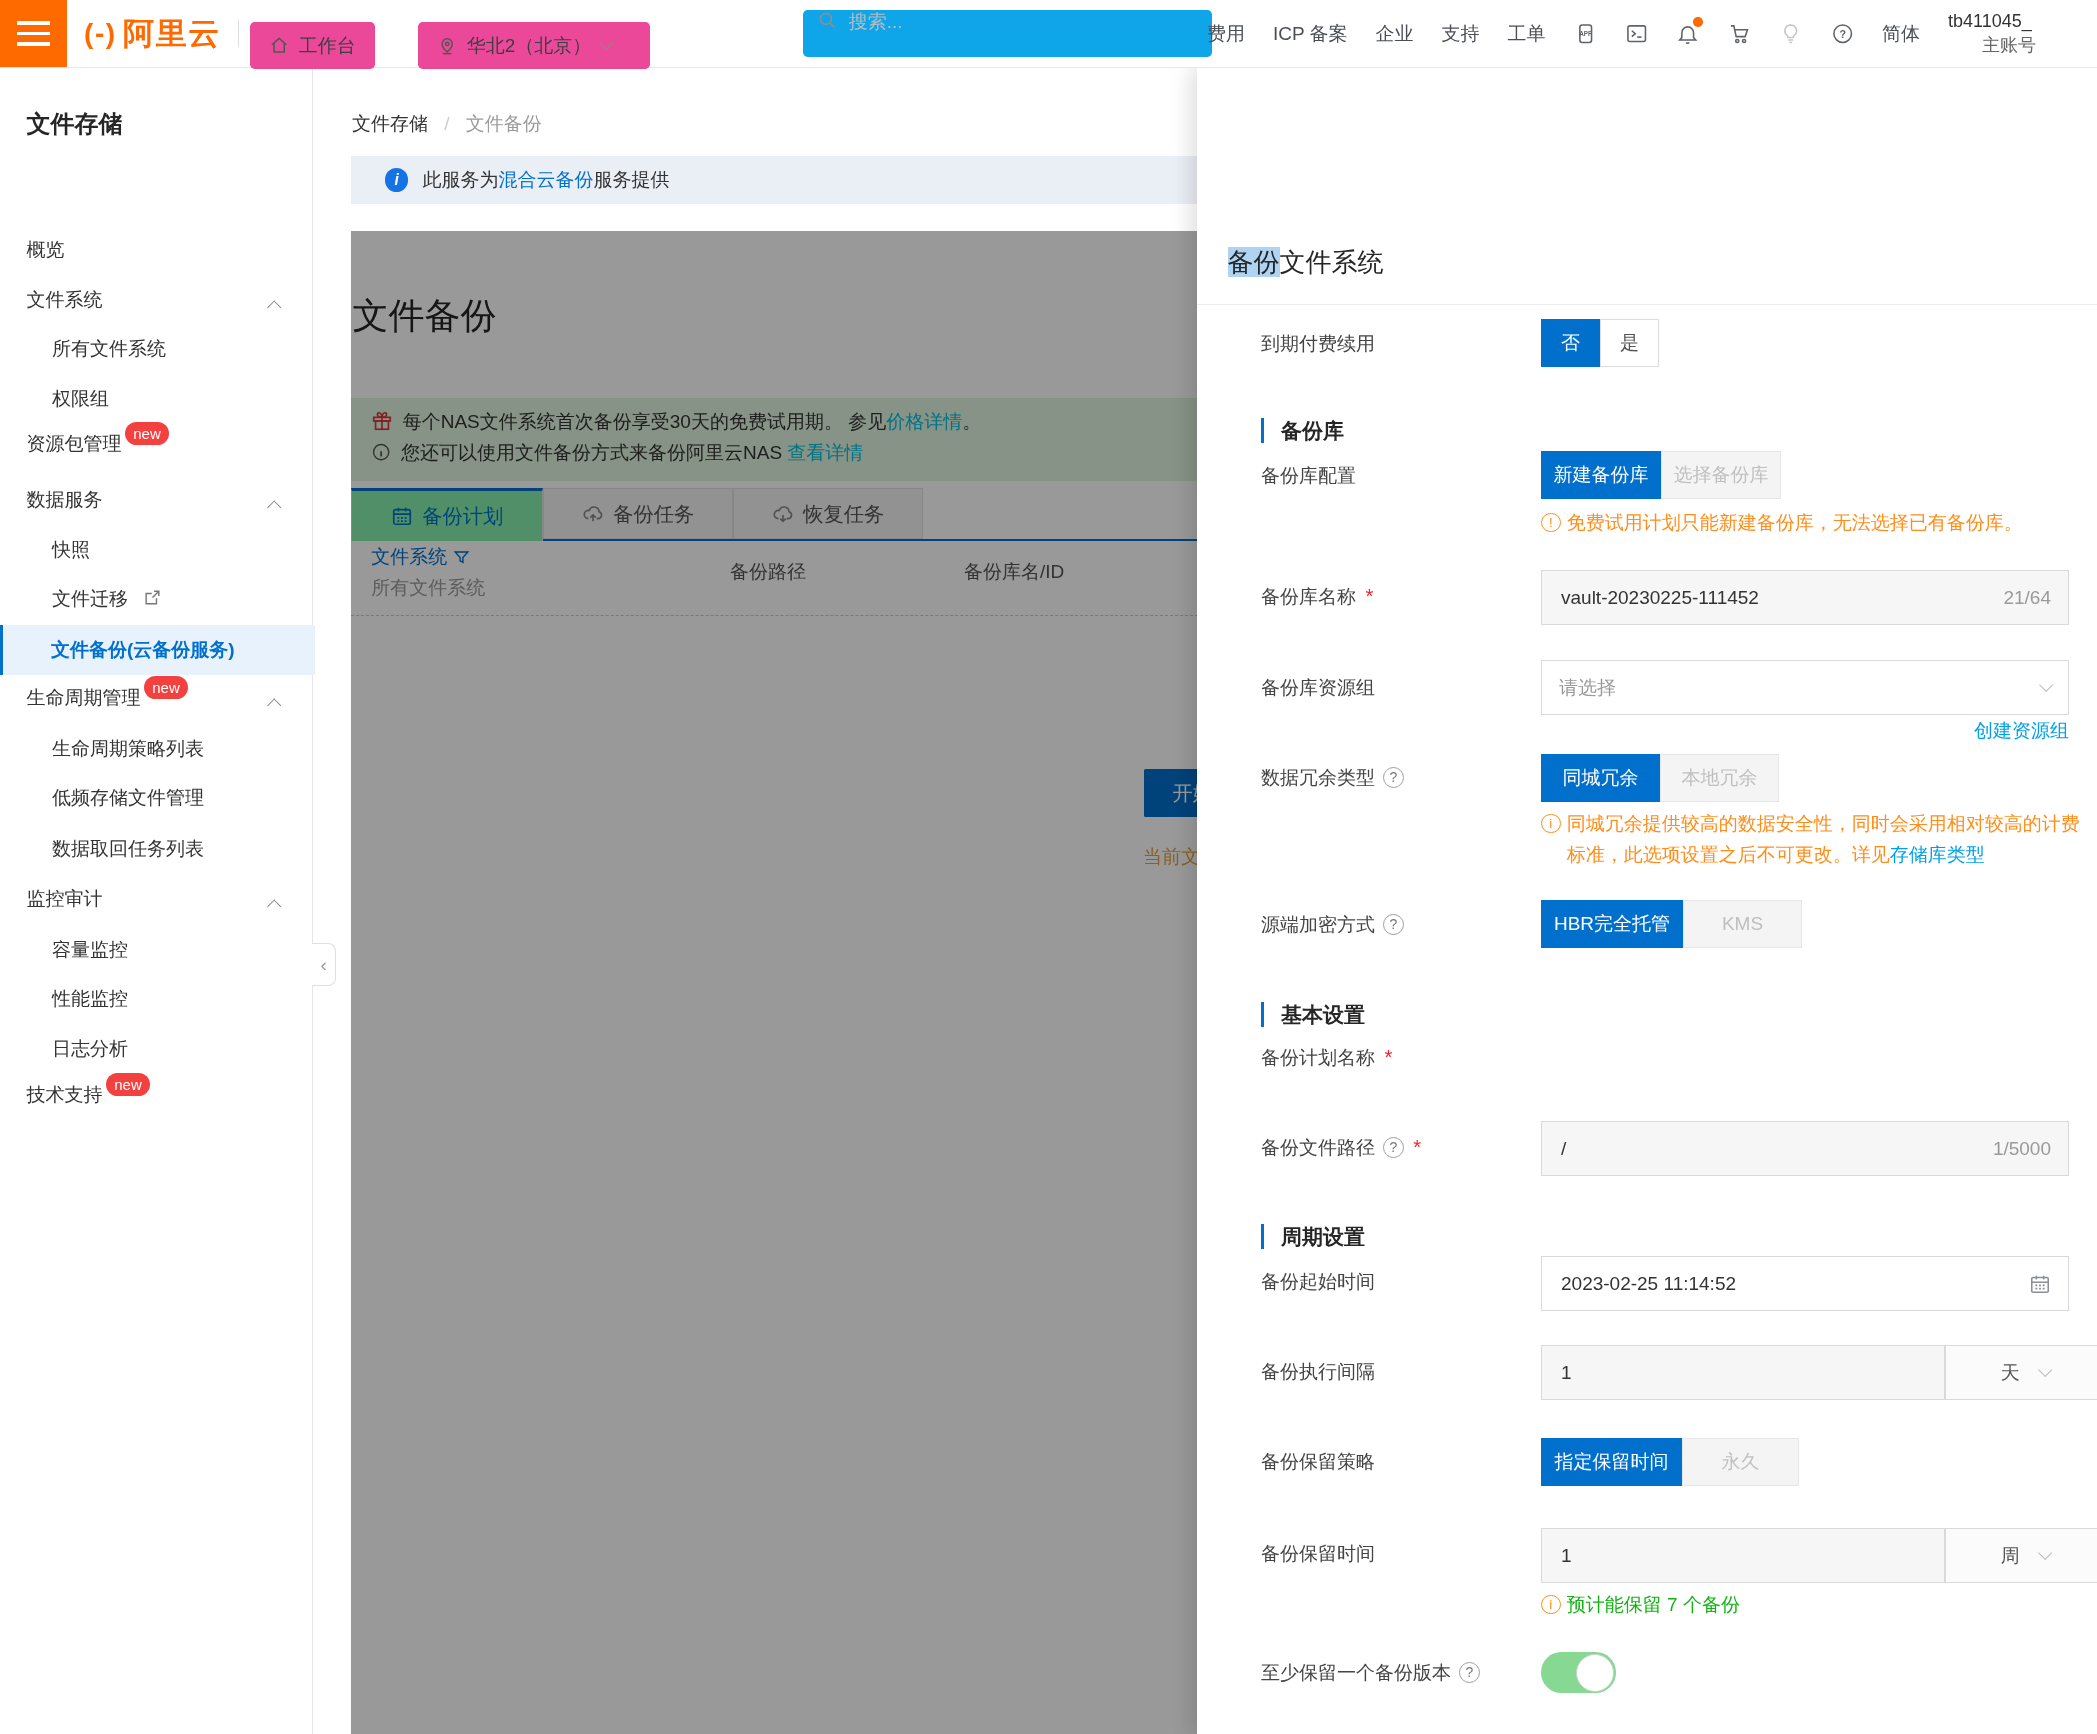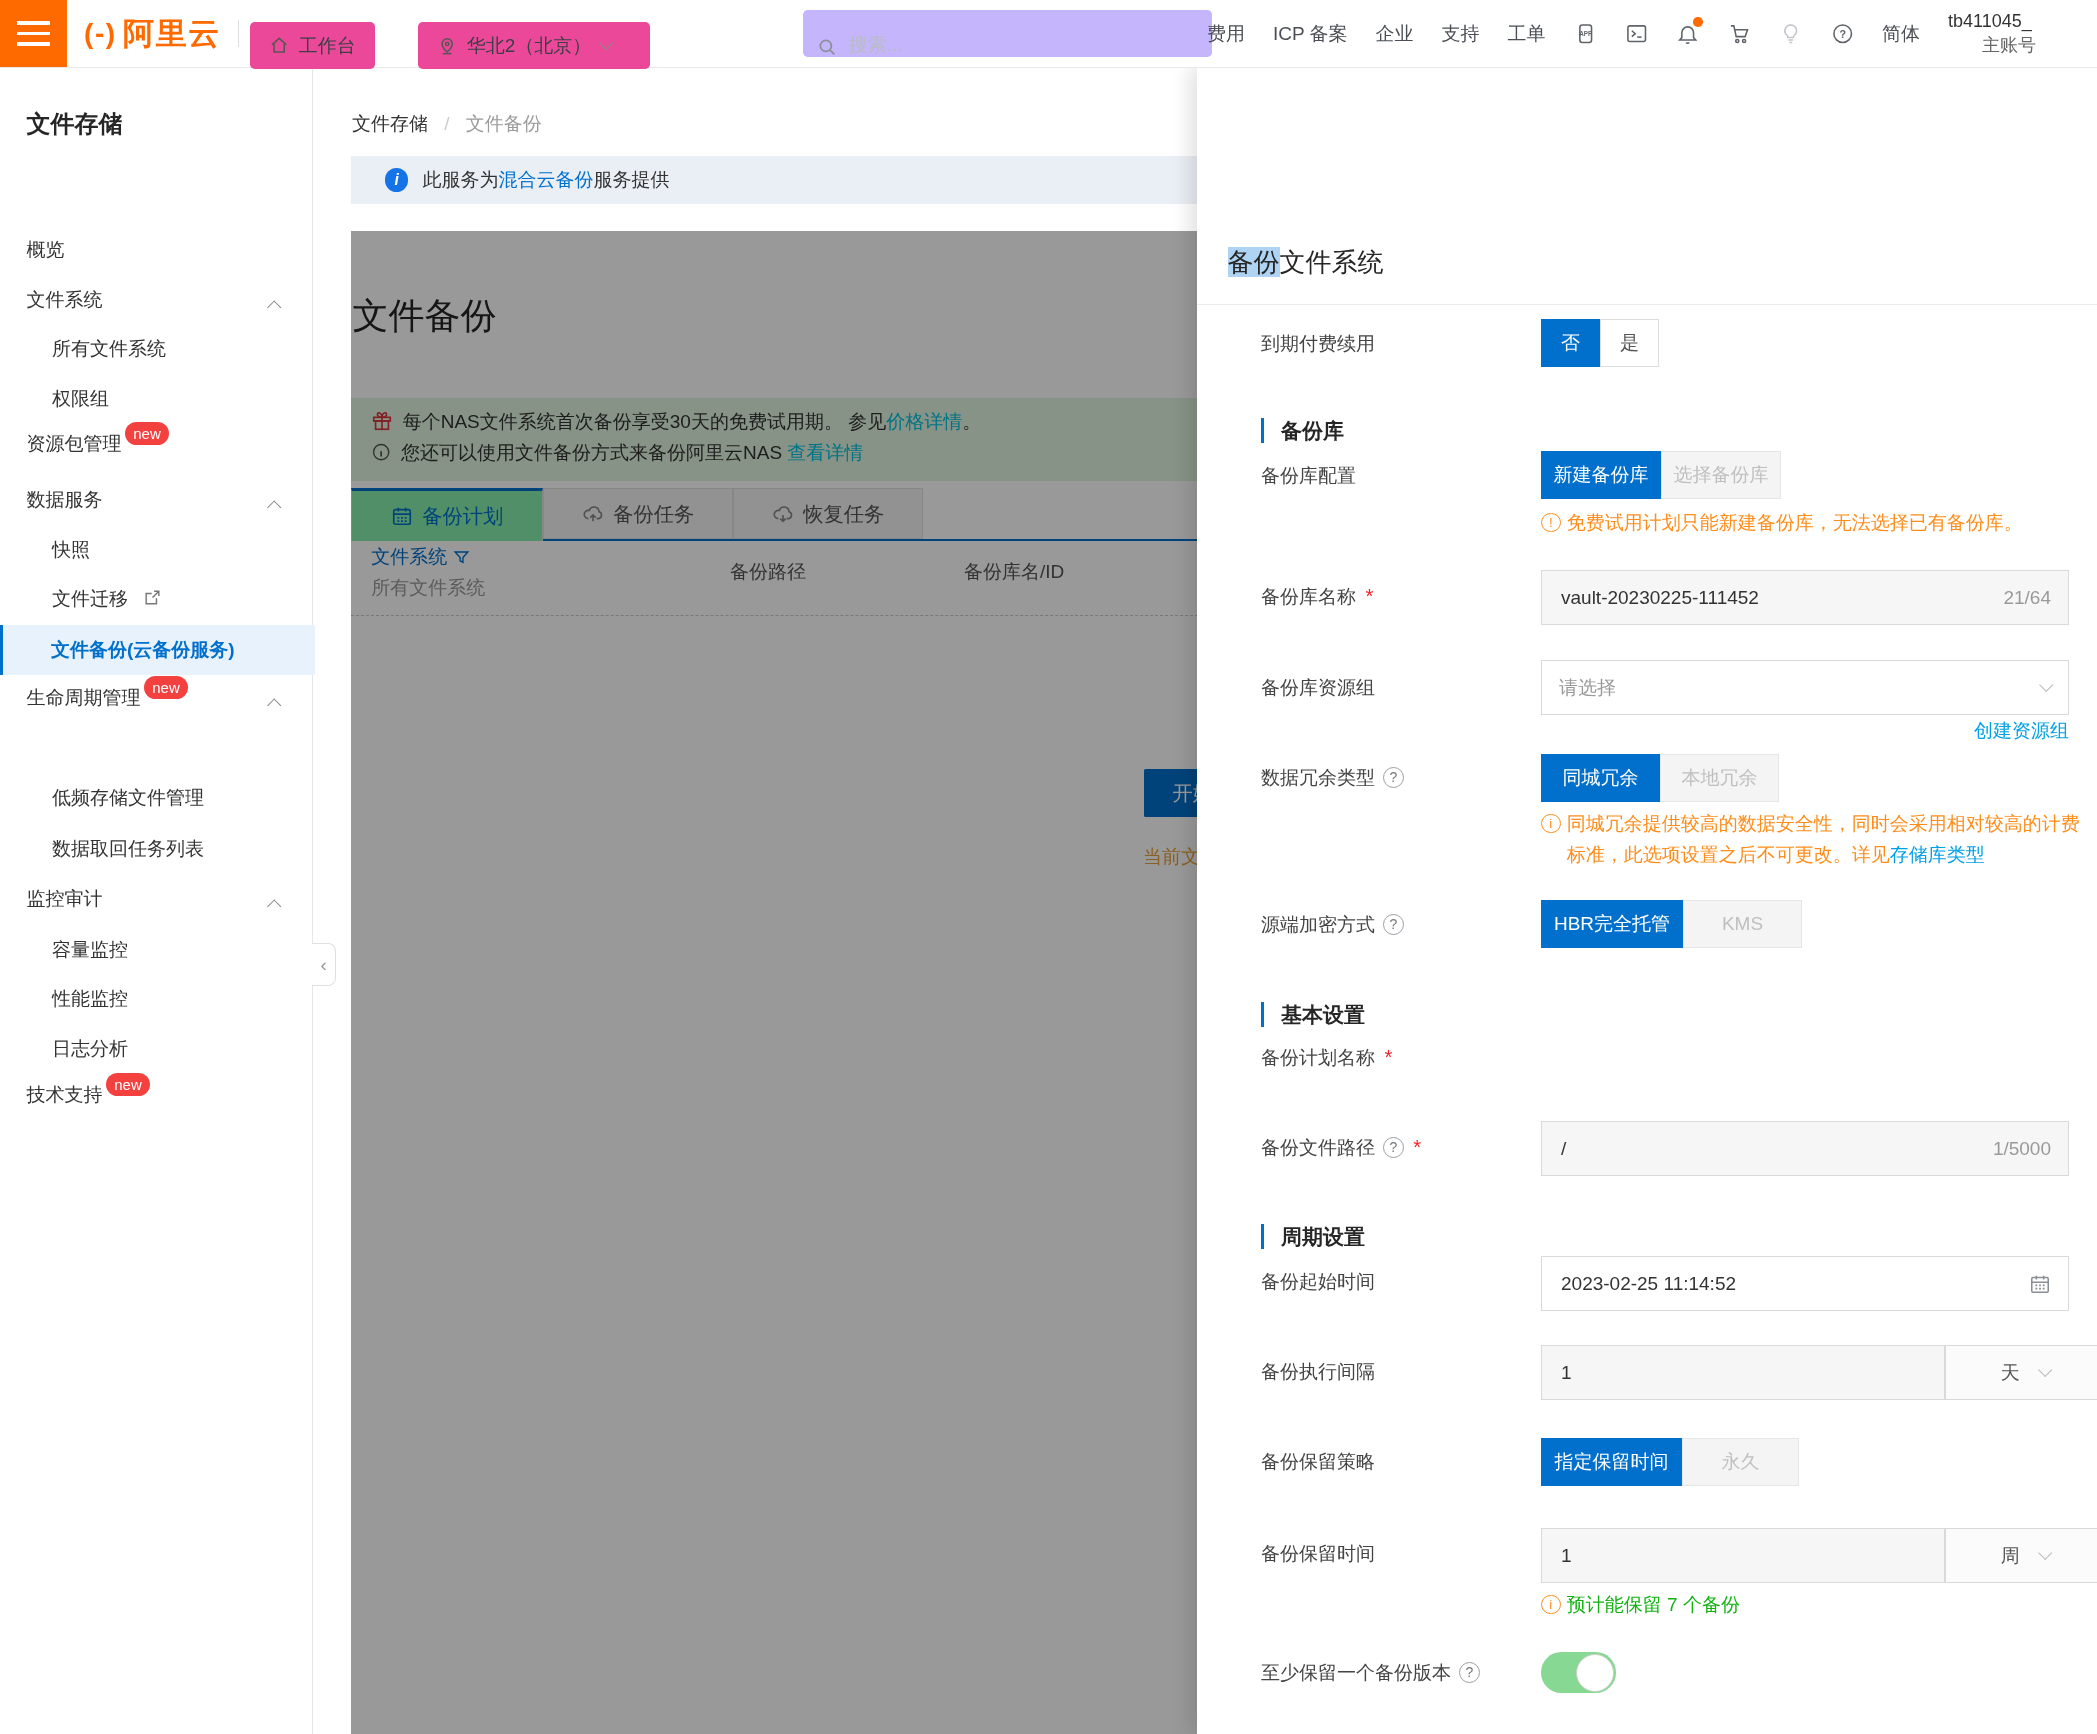--- a/index.html
+++ b/index.html
@@ -14,22 +14,22 @@
   .burger i{display:block;width:33px;height:3.9px;background:#fff}
   .logo{position:absolute;left:84px;top:0;height:67px;display:flex;align-items:center;
         color:#ff6a00;font-weight:bold;font-size:31px;letter-spacing:1.6px}
   .logo .brkt{font-size:28px;margin-right:6.3px;font-weight:bold}
   .tb-divider{position:absolute;left:238px;top:20.3px;width:0.8px;height:26.6px;background:#ddd}
   .tb-btn{position:absolute;top:22px;height:47px;background:#ec4899;border-radius:4.7px;
           display:flex;align-items:center;gap:9.4px;padding:0 19px;font-size:19px;color:#3b3f45;cursor:pointer}
   .chev{display:inline-block;width:9.4px;height:9.4px;border-right:1.6px solid #888;border-bottom:1.6px solid #888;
         transform:rotate(45deg);margin-top:-4.7px}
   .chev.up{transform:rotate(-135deg);margin-top:4.7px}
-  .search{position:absolute;left:803px;top:10.2px;width:381px;height:47px;background:#c4b5fd;border-radius:4.7px;
-          display:flex;align-items:flex-end;padding:0 14px;gap:9.4px}
+  .search{position:absolute;left:803px;top:10.2px;width:381px;height:47px;background:#0ea5e9;border-radius:4.7px;
+          display:flex;align-items:flex-start;padding:0 14px;gap:9.4px}
   .search input{border:none;background:transparent;outline:none;font-size:19px;color:#333;width:297px;
                 font-family:inherit}
   .search input::placeholder{color:#b9bcc2}
   .tb-right{position:absolute;left:1207px;top:0;height:67px;display:flex;align-items:center;gap:28px;
             font-size:19px;color:#4b4f55;white-space:nowrap}
   .tb-right .ico{position:relative;width:23.4px;height:23.4px;color:#5f6368;cursor:pointer}
   .dot{position:absolute;top:-4.7px;right:-3.1px;width:9.4px;height:9.4px;border-radius:50%;background:#ff6a00}
   .account{line-height:23.4px;font-size:18px;color:#333;cursor:pointer}
   .account .sub{color:#666;text-indent:34px}
   
@@ -243,20 +243,21 @@
           <path d="M14 4h6v6M20 4l-8 8"></path>
           <path d="M17 13v7H4V7h7"></path>
         </svg></span>
   </div>
   <div class="sb-item sub active" style="top:558px"><span class="lbl">文件备份(云备份服务)</span></div>
 
   <div class="sb-item" style="top:606px">
     <span class="lbl">生命周期管理</span><span class="badge-new">new</span>
     <span class="chev up grp-chev"></span>
   </div>
+  <div class="sb-item sub" style="top:657px"><span class="lbl">生命周期策略列表</span></div>
   <div class="sb-item sub" style="top:706px"><span class="lbl">低频存储文件管理</span></div>
   <div class="sb-item sub" style="top:757px"><span class="lbl">数据取回任务列表</span></div>
 
   <div class="sb-item" style="top:807px">
     <span class="lbl">监控审计</span>
     <span class="chev up grp-chev"></span>
   </div>
   <div class="sb-item sub" style="top:858px"><span class="lbl">容量监控</span></div>
   <div class="sb-item sub" style="top:907px"><span class="lbl">性能监控</span></div>
   <div class="sb-item sub" style="top:957px"><span class="lbl">日志分析</span></div>

